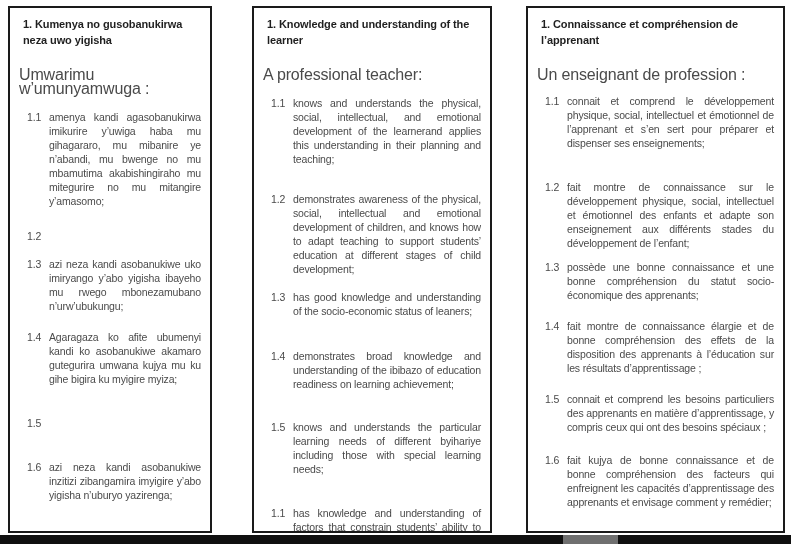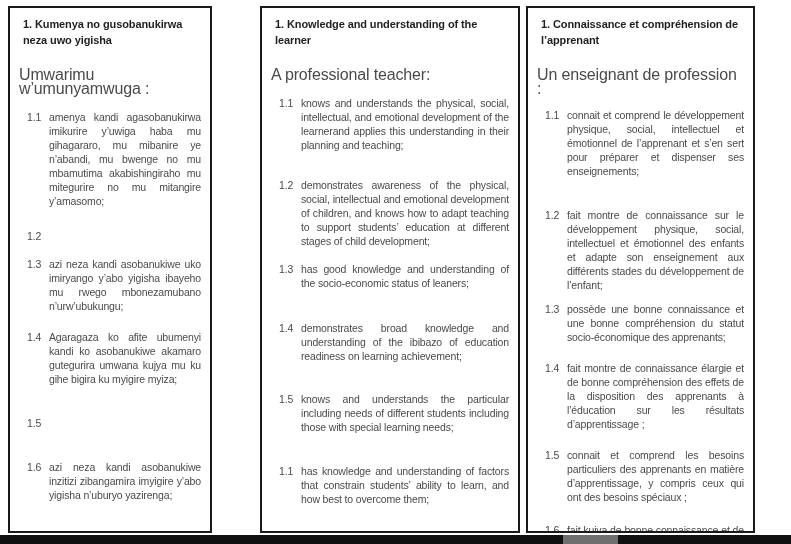--- a/index.html
+++ b/index.html
@@ -13,22 +13,22 @@
   .cell{
     position:absolute;
     top:6px;height:527px;
     box-sizing:border-box;
     border:2px solid #1a1a1a;
     background:#ffffff;
     padding:8px 8px 0 5px;
     overflow:hidden;
   }
   #col1{left:8px;width:204px;}
-  #col2{left:260px;width:260px;}
-  #col3{left:526px;width:229px;}
+  #col2{left:252px;width:240px;}
+  #col3{left:526px;width:259px;}
   .hdr{
     margin-left:8px;
     font-size:11px;line-height:16px;
     font-weight:bold;color:#1f1f1f;
     letter-spacing:-0.1px;
   }
   .intro{
     margin-left:4px;margin-top:20px;
     font-size:16px;line-height:14px;
     color:#4a4a4a;letter-spacing:-0.15px;
@@ -124,21 +124,21 @@
       <div class="item">
         <span class="num">1.3</span>
         <span class="txt">has good knowledge and understanding of the socio-economic status of leaners;</span>
       </div>
       <div class="item">
         <span class="num">1.4</span>
         <span class="txt">demonstrates broad knowledge and understanding of the ibibazo of education readiness on learning achievement;</span>
       </div>
       <div class="item">
         <span class="num">1.5</span>
-        <span class="txt">knows and understands the particular including needs of different students including those with special learning needs;</span>
+        <span class="txt">knows and understands the particular learning needs of different byihariye including those with special learning needs;</span>
       </div>
       <div class="item">
         <span class="num">1.1</span>
         <span class="txt">has knowledge and understanding of factors that constrain students’ ability to learn, and how best to overcome them;</span>
       </div>
     </div>
   </div>
 
   <div class="cell" id="col3">
     <div class="hdr">1. Connaissance et compréhension de l’apprenant</div>

